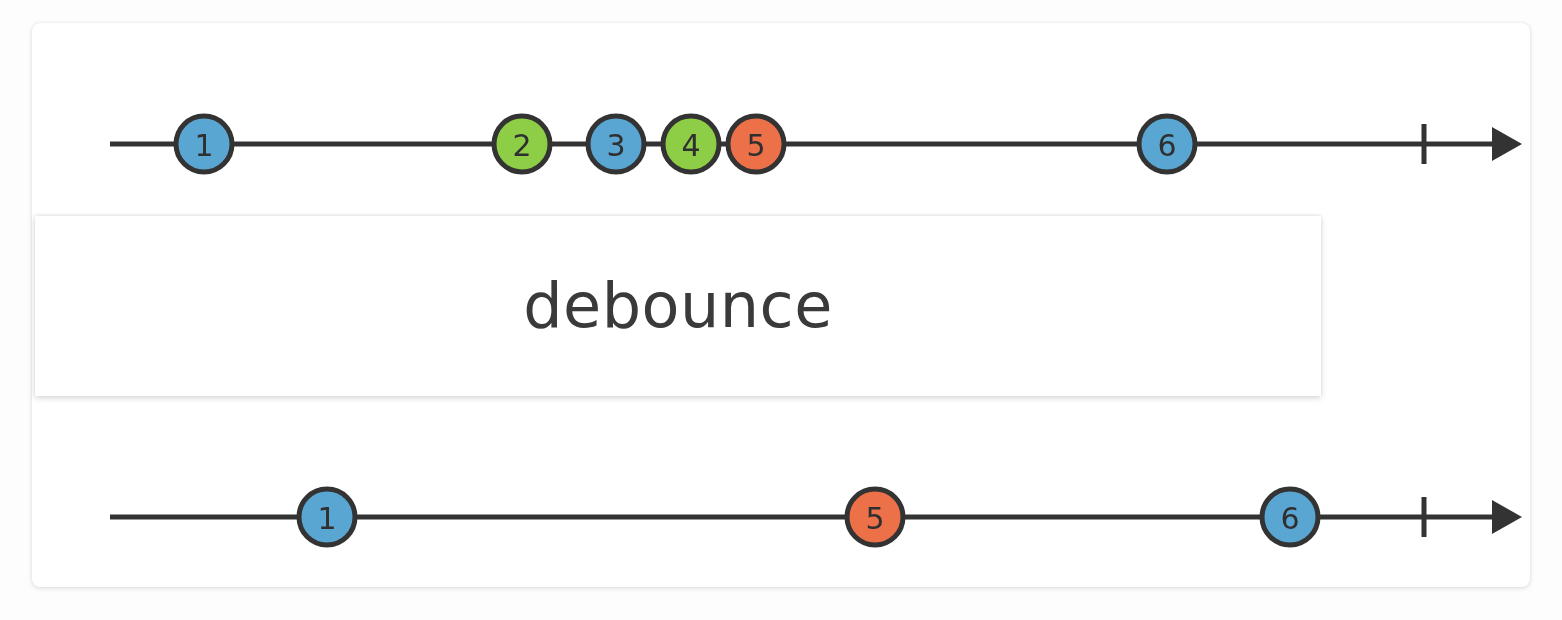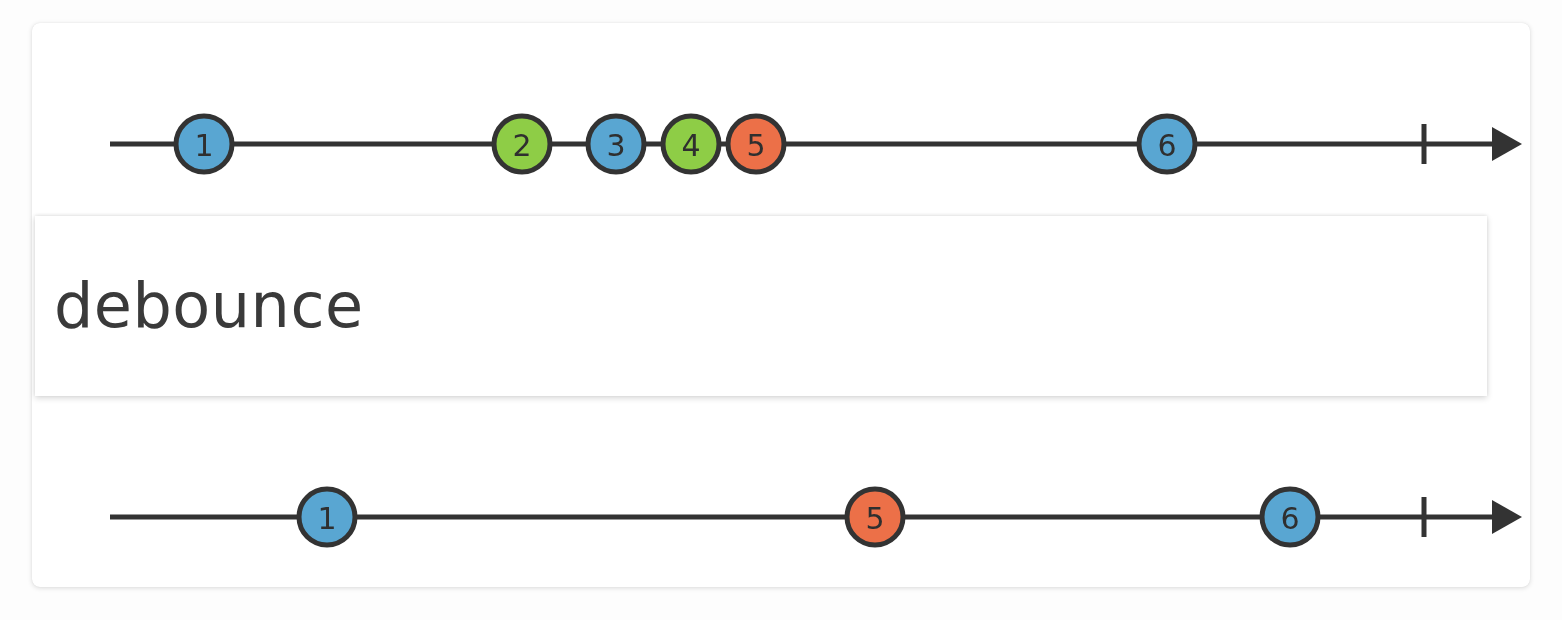--- a/index.html
+++ b/index.html
@@ -47,28 +47,27 @@
     left: 0px;
     top: 373px;
     width: 1498px;
     height: 191px;
   }
   
   #operator-band {
     position: absolute;
     left: 3px;
     top: 193px;
-    width: 1433px;
+    width: 1286px;
     height: 180px;
     background: #ffffff;
     box-shadow: 0 2px 6px rgba(0,0,0,0.17), 0 -1px 3px rgba(0,0,0,0.07);
     display: flex;
     align-items: center;
-    justify-content: flex-start;
-    padding-left: 19px;
+    justify-content: center;
   }
   #operator-label {
     font-family: "DejaVu Sans", sans-serif;
     font-size: 62px;
     font-weight: 400;
     color: #3a3a3a;
     letter-spacing: 0.5px;
     line-height: 1;
   }
   .marble-text {

